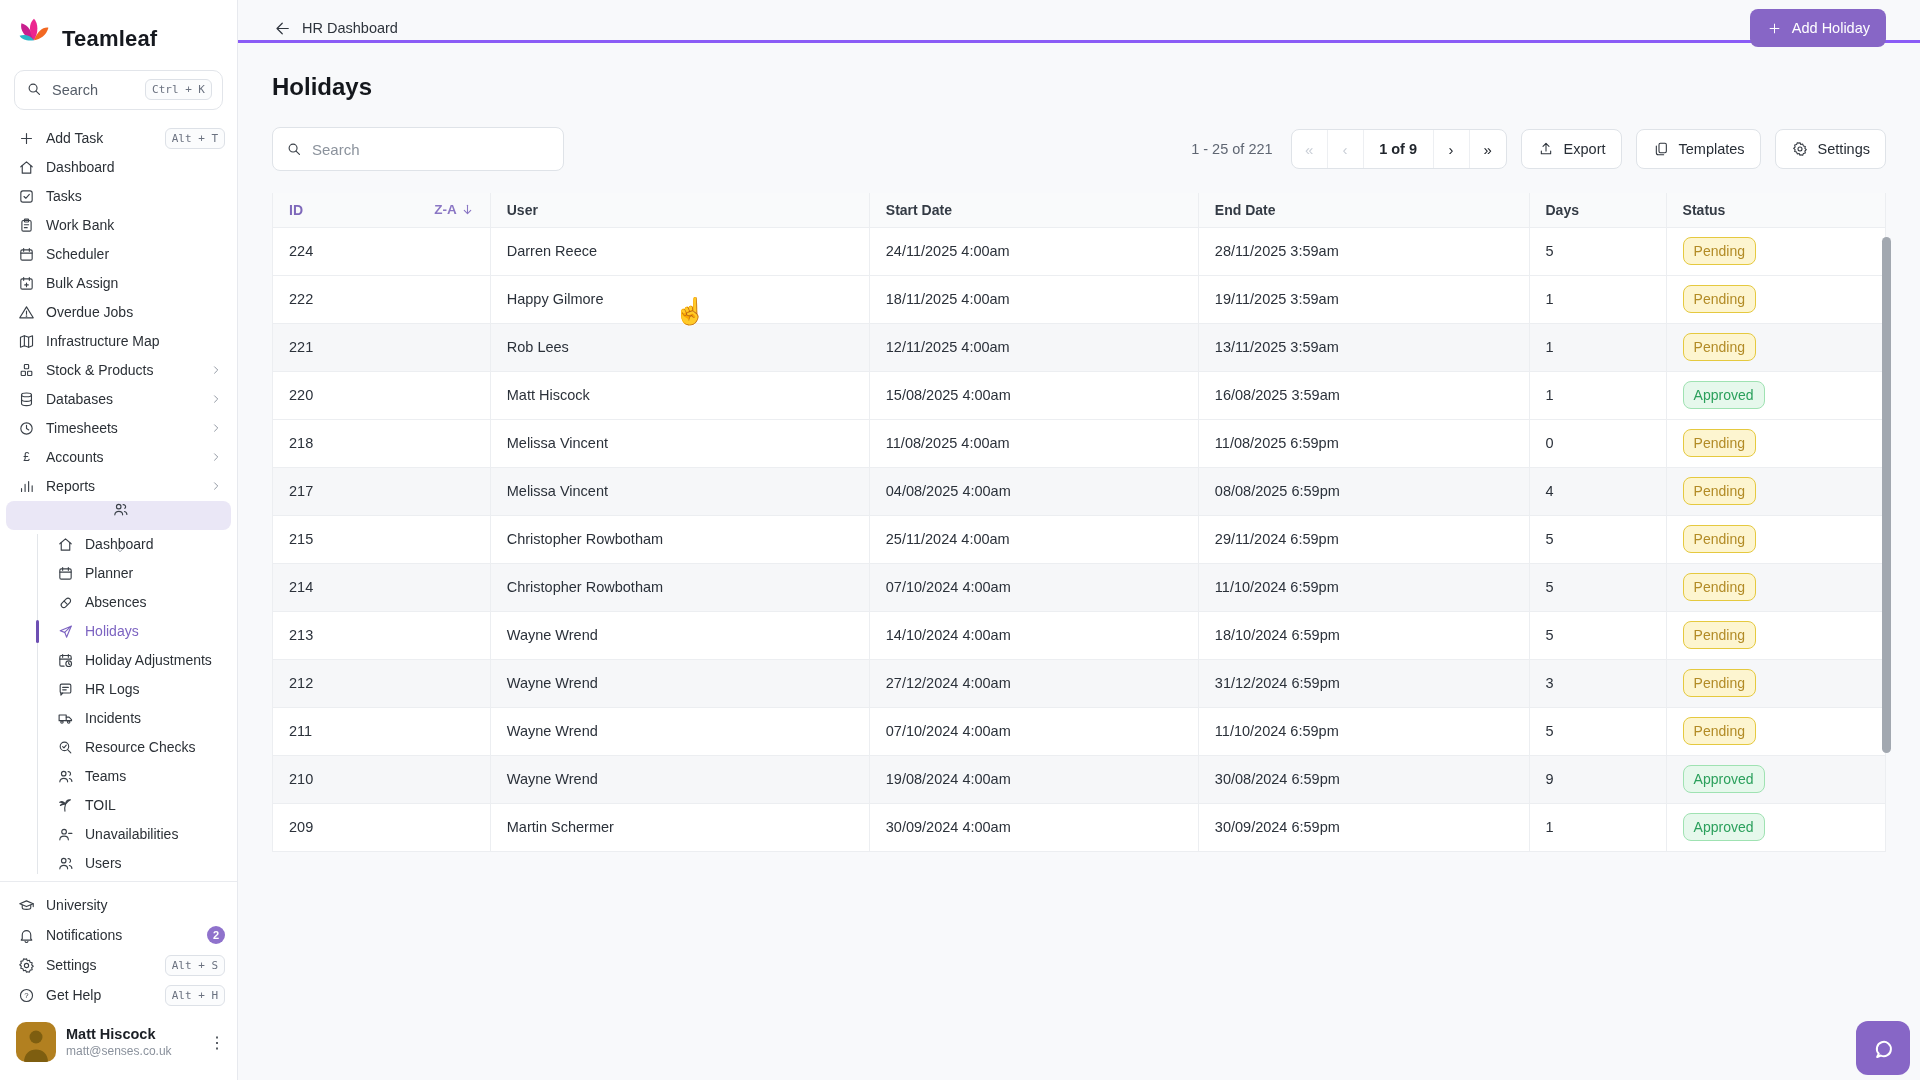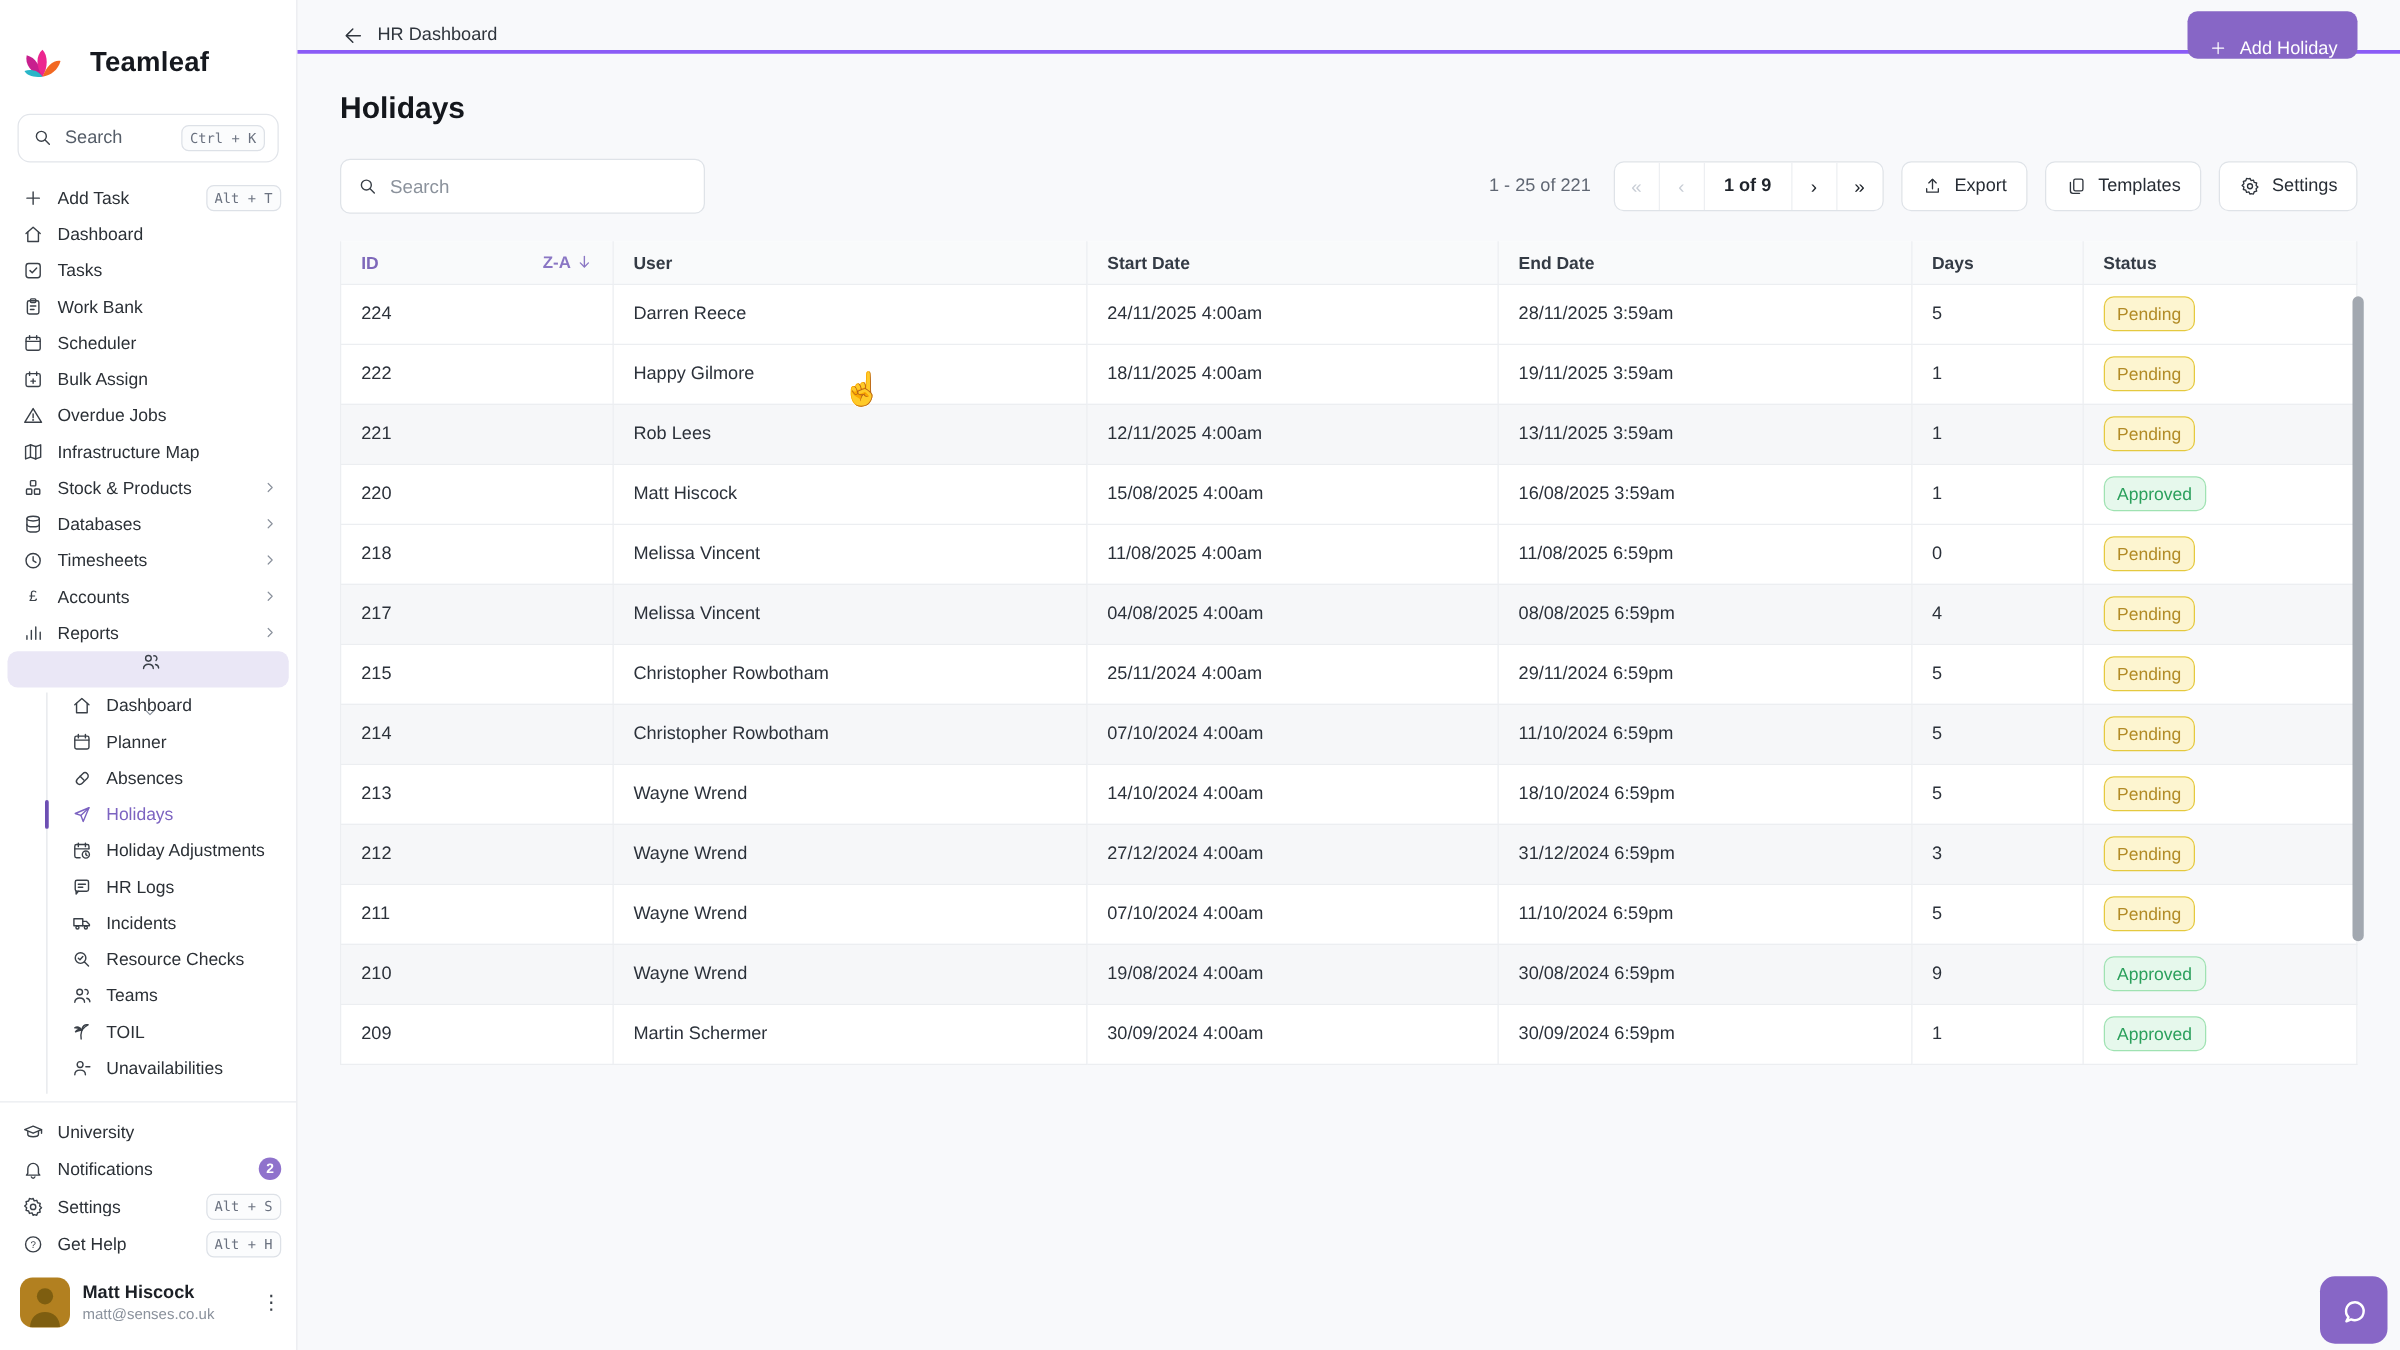--- a/index.html
+++ b/index.html
@@ -2,21 +2,21 @@
 <html><head>
 <meta charset="utf-8">
 <style>
   * { margin:0; padding:0; box-sizing:border-box; }
   html,body { width:1920px; height:1080px; overflow:hidden; }
   body { font-family:"Liberation Sans", sans-serif; background:#f8f9fb; color:#2b313a; position:relative; }
 
   
   .sidebar { position:absolute; left:0; top:0; width:238px; height:1080px; background:#ffffff;
              border-right:1px solid #e7e9ee; display:flex; flex-direction:column; }
-  .logo-row { display:flex; align-items:flex-start; gap:20px; padding:16px 16px 10px 16px;margin-top:21px; }
+  .logo-row { display:flex; align-items:flex-end; gap:10px; padding:16px 16px 10px 16px; }
   .logo-mark { width:36px; height:36px; flex:0 0 auto; }
   .logo-text { font-size:22px; font-weight:bold; color:#16191f; letter-spacing:.2px; }
   .side-search { margin:8px 14px 0 14px; height:40px; border:1px solid #e2e5ea; border-radius:10px;
                  background:#fff; display:flex; align-items:center; padding:0 10px; gap:9px; cursor:pointer; }
   .side-search .lbl { color:#555d68; font-size:14.5px; flex:1; }
   kbd.pill { font-family:"DejaVu Sans Mono", monospace; font-size:11px; color:#6b7280;
              border:1px solid #dde1e7; background:#fbfcfd; border-radius:6px; padding:3px 6px; white-space:nowrap; }
   .nav { margin-top:14px; flex:1 1 auto; overflow:hidden; }
   .nav-item { height:29px; display:flex; align-items:center; gap:11px; padding:0 12px 0 17px;
               font-size:14px; color:#2b3036; cursor:pointer; }
@@ -44,21 +44,21 @@
   .profile .email { font-size:12px; color:#8a919c; }
   .dots { color:#3a4048; font-size:16px; letter-spacing:0; line-height:5px; text-align:center; width:14px; cursor:pointer; }
 
   
   .main { position:absolute; left:238px; top:0; width:1682px; height:1080px; }
   .topbar { height:43px; display:flex; align-items:center; padding:16px 34px 0 36px; border-bottom:3px solid #8b5cf6; }
   .back-group { display:flex; align-items:center; gap:10px; cursor:pointer; }
   .back-group .icn svg { stroke:#30363e; width:19px; height:19px; }
   .back-label { font-size:14.5px; color:#2e343c; }
   .btn-primary { margin-left:auto; background:#8766c6; color:#fff; border:none; border-radius:8px; height:38px;
-                 padding:0 16px; font-size:14.5px; display:flex; align-items:flex-end; gap:8px; cursor:pointer;
+                 padding:0 16px; font-size:14.5px; display:flex; align-items:center; gap:8px; cursor:pointer;
                  font-family:"Liberation Sans", sans-serif; }
   .btn-primary .icn svg { stroke:#fff; width:15px; height:15px; }
   .content { padding:0 34px; }
   .page-title { font-size:24px; font-weight:bold; color:#14171c; margin:30px 0 26px; }
   .toolbar { display:flex; align-items:center; }
   .tb-search { width:292px; height:44px; background:#fff; border:1px solid #dfe3e8; border-radius:8px;
                display:flex; align-items:center; padding:0 12px; gap:9px; }
   .tb-search input { border:none; outline:none; flex:1; font-size:15px; color:#2b313a; background:transparent;
                      font-family:"Liberation Sans", sans-serif; }
   .tb-search input::placeholder { color:#8b929c; }

